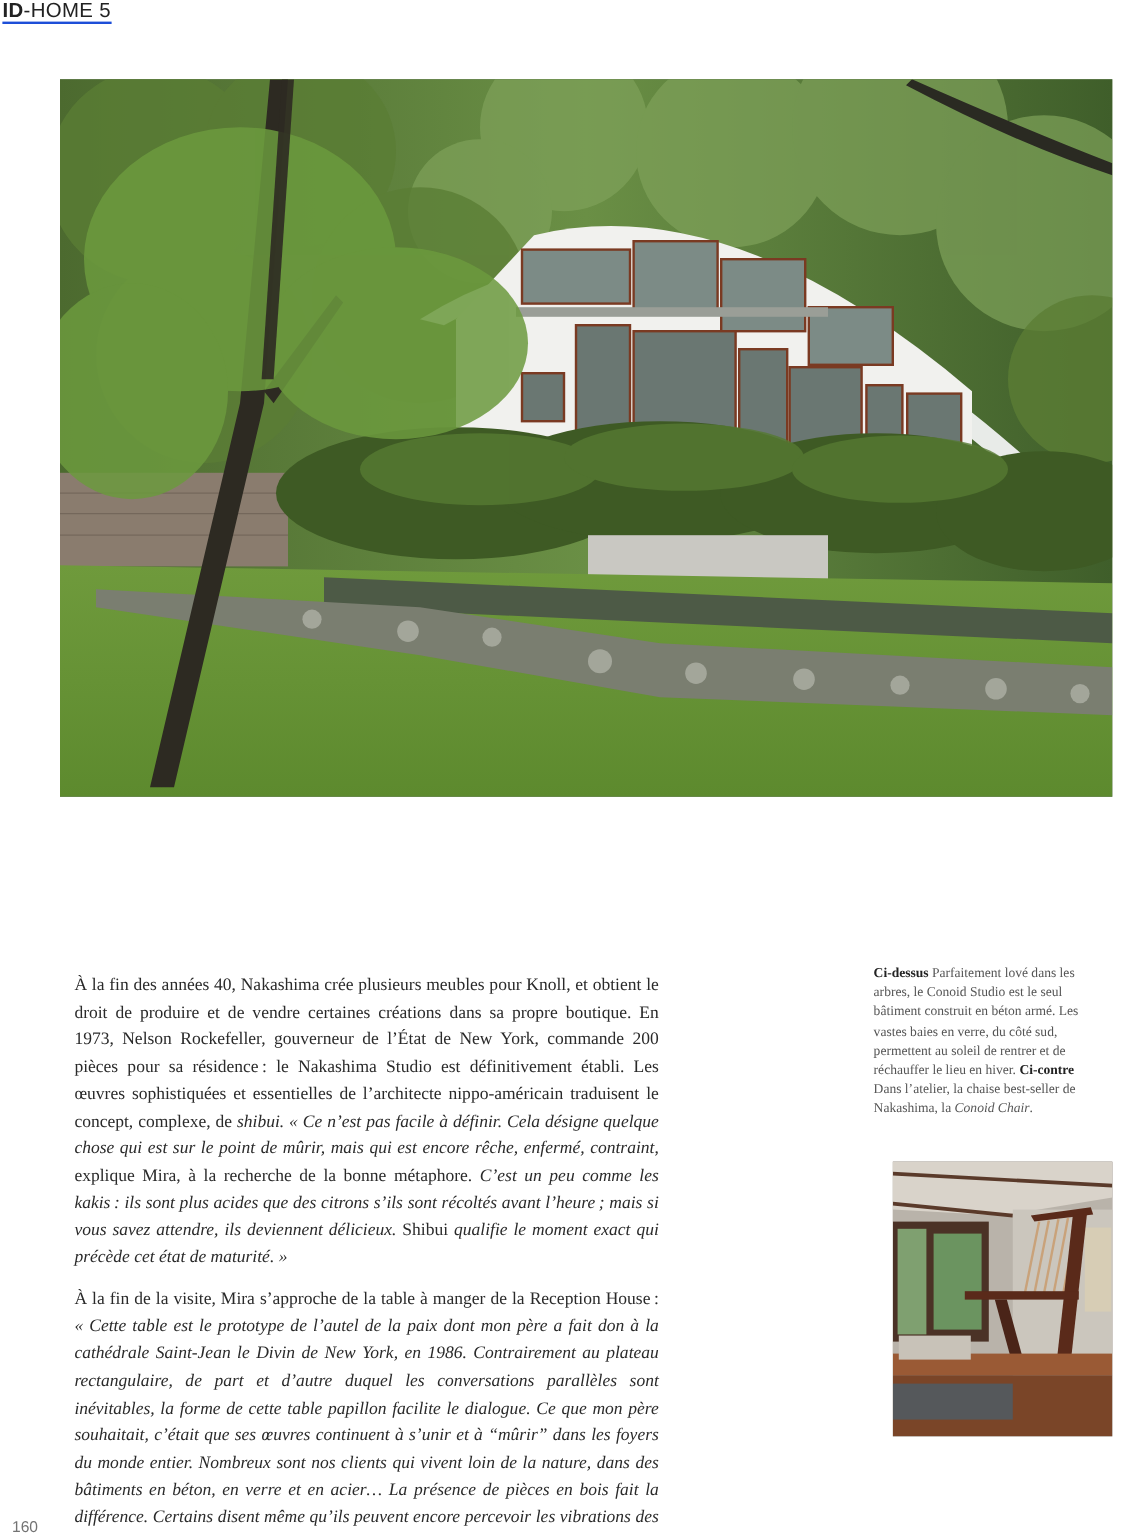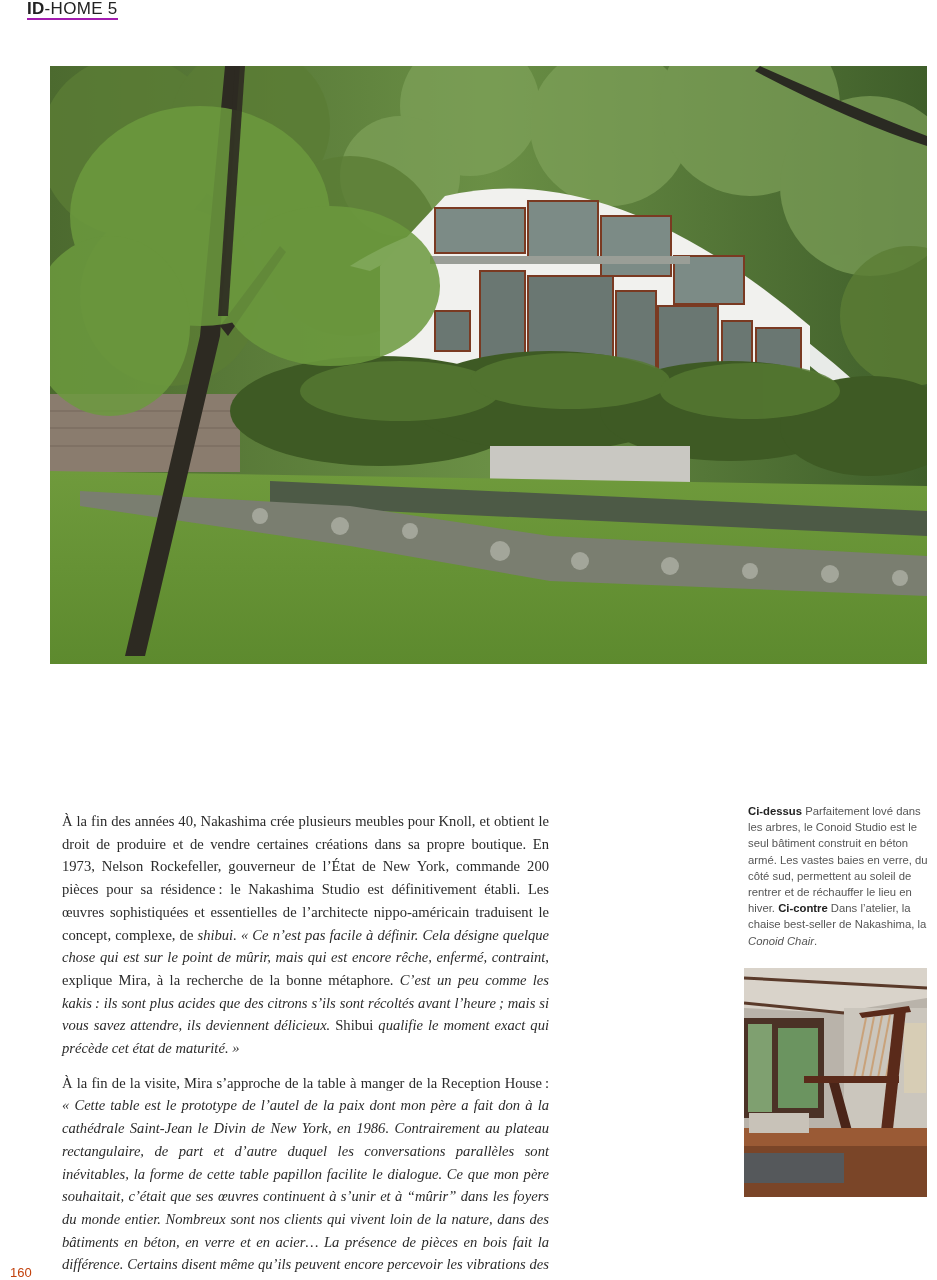--- a/index.html
+++ b/index.html
@@ -1,21 +1,21 @@
 <!DOCTYPE html>
 <html><head>
 <meta charset="utf-8">
 <style>
   html, body { margin:0; padding:0; background:#ffffff; }
   body { width:937px; height:1280px; position:relative; overflow:hidden; }
 
   .running-head {
-    position:absolute; left:27px; top:0px;
+    position:absolute; left:2px; top:0px;
     font-family:"Liberation Sans", sans-serif; font-size:17px; color:#222;
-    letter-spacing:0.3px; border-bottom:2px solid #a21caf; line-height:18px; padding-bottom:0px;
+    letter-spacing:0.3px; border-bottom:2px solid #1d4ed8; line-height:18px; padding-bottom:0px;
   }
   .running-head b { font-weight:700; }
 
   
   .photo-main {
     position:absolute; left:50px; top:66px; width:877px; height:598px; overflow:hidden;
     background:#4a6a34;
   }
   .photo-main svg { display:block; width:100%; height:100%; }
 
@@ -36,29 +36,29 @@
   .body-text i { font-style:italic; }
   .end-mark {
     display:inline-block; width:13px; height:13px; border-radius:50%;
     background:#1a1a1a; color:#fff; font-family:"Liberation Sans", sans-serif;
     font-size:7px; font-weight:700; line-height:13px; text-align:center; vertical-align:middle;
     float:right; margin-top:4px;
   }
 
   
   .caption {
-    position:absolute; left:748px; top:803px; width:185px;
-    font-family:Liberation Sans, sans-serif; font-size:11.3px; line-height:16.2px; color:#555;
+    position:absolute; left:728px; top:803px; width:185px;
+    font-family:Liberation Serif, serif; font-size:11.3px; line-height:16.2px; color:#555;
   }
   .caption b { color:#222; font-weight:700; }
   .caption i { font-style:italic; }
 
   .folio {
     position:absolute; left:10px; top:1265px;
-    font-family:"Liberation Sans", sans-serif; font-size:13px; color:#c2410c;
+    font-family:"Liberation Sans", sans-serif; font-size:13px; color:#737373;
   }
 </style>
 </head>
 <body>
 
 <div class="running-head"><b>ID</b><span>-HOME 5</span></div>
 
 <div class="photo-main" title="Conoid Studio, a curved concrete shell building with large glass windows nestled among trees, with a lawn and dry stone wall in the foreground">
   <svg viewBox="0 0 877 598" preserveAspectRatio="none">
     <defs>

